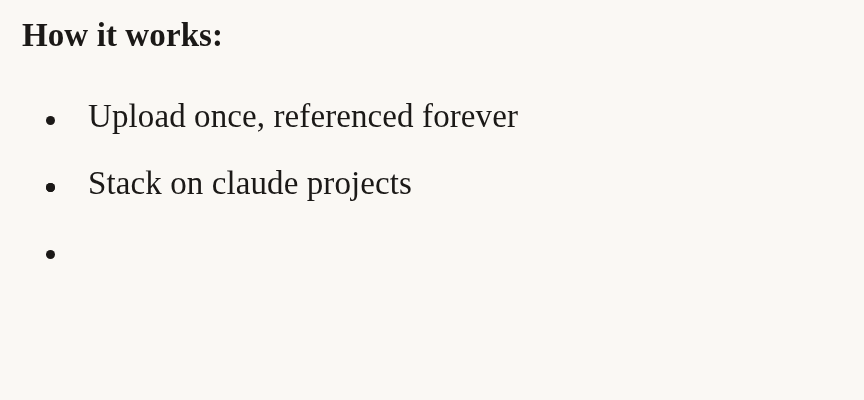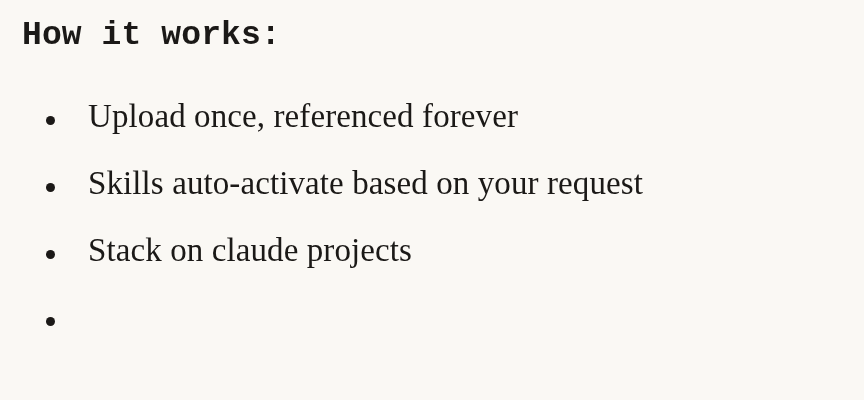--- a/index.html
+++ b/index.html
@@ -18,21 +18,20 @@
     width: 864px;
     height: 400px;
     box-sizing: border-box;
   }
   .section h2 {
     margin: 16px 0 0 22px;
     font-size: 33px;
     font-weight: 700;
     line-height: 1.2;
     letter-spacing: 0.1px;
-    font-family: Liberation Mono, monospace;
   }
   .bullet-list {
     list-style: none;
     margin: 40px 0 0 22px;
     padding: 0;
   }
   .bullet-list li {
     position: relative;
     padding-left: 66px;
     font-size: 33px;
@@ -57,21 +56,20 @@
 
 <div class="section">
   <h2>How it works:</h2>
   <ul class="bullet-list">
     <li>
       <span class="bullet-dot"></span>
       <span>Upload once, referenced forever</span>
     </li>
     <li>
       <span class="bullet-dot"></span>
-      <span>Skills auto-activate based on your request</span>
     </li>
     <li>
       <span class="bullet-dot"></span>
       <span>Stack on claude projects</span>
     </li>
     <li>
       <span class="bullet-dot"></span>
     </li>
   </ul>
 </div>

